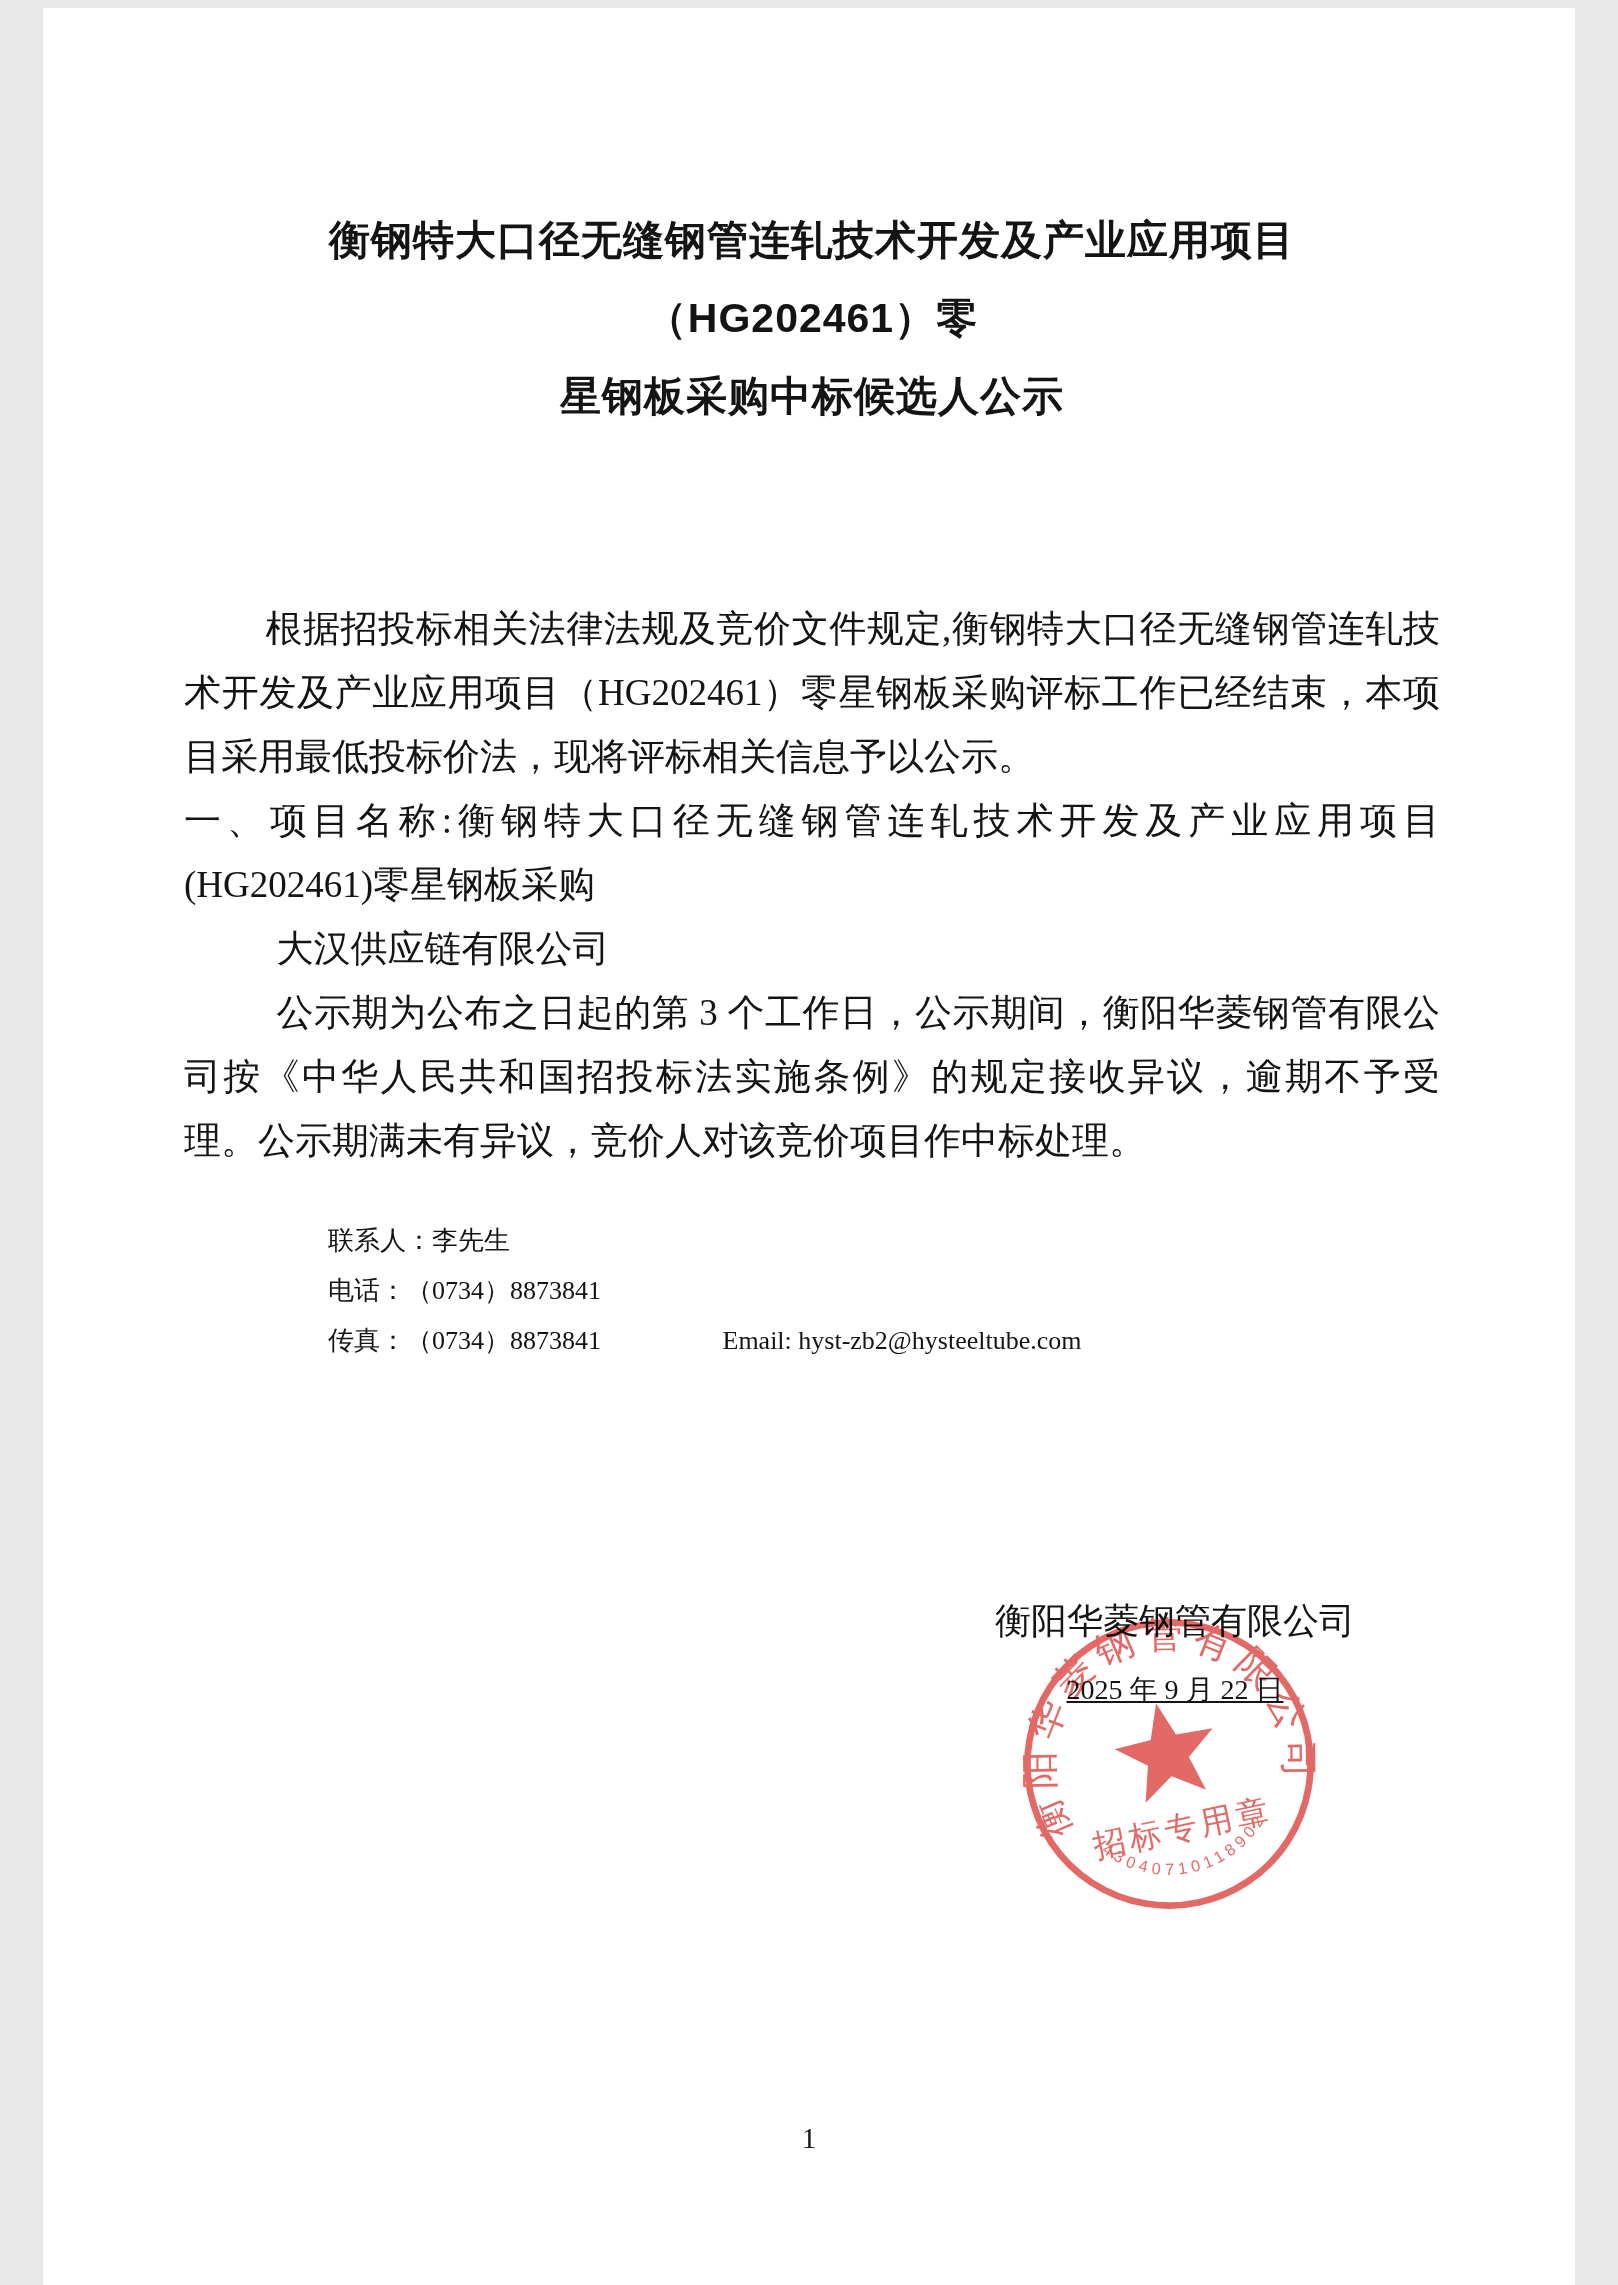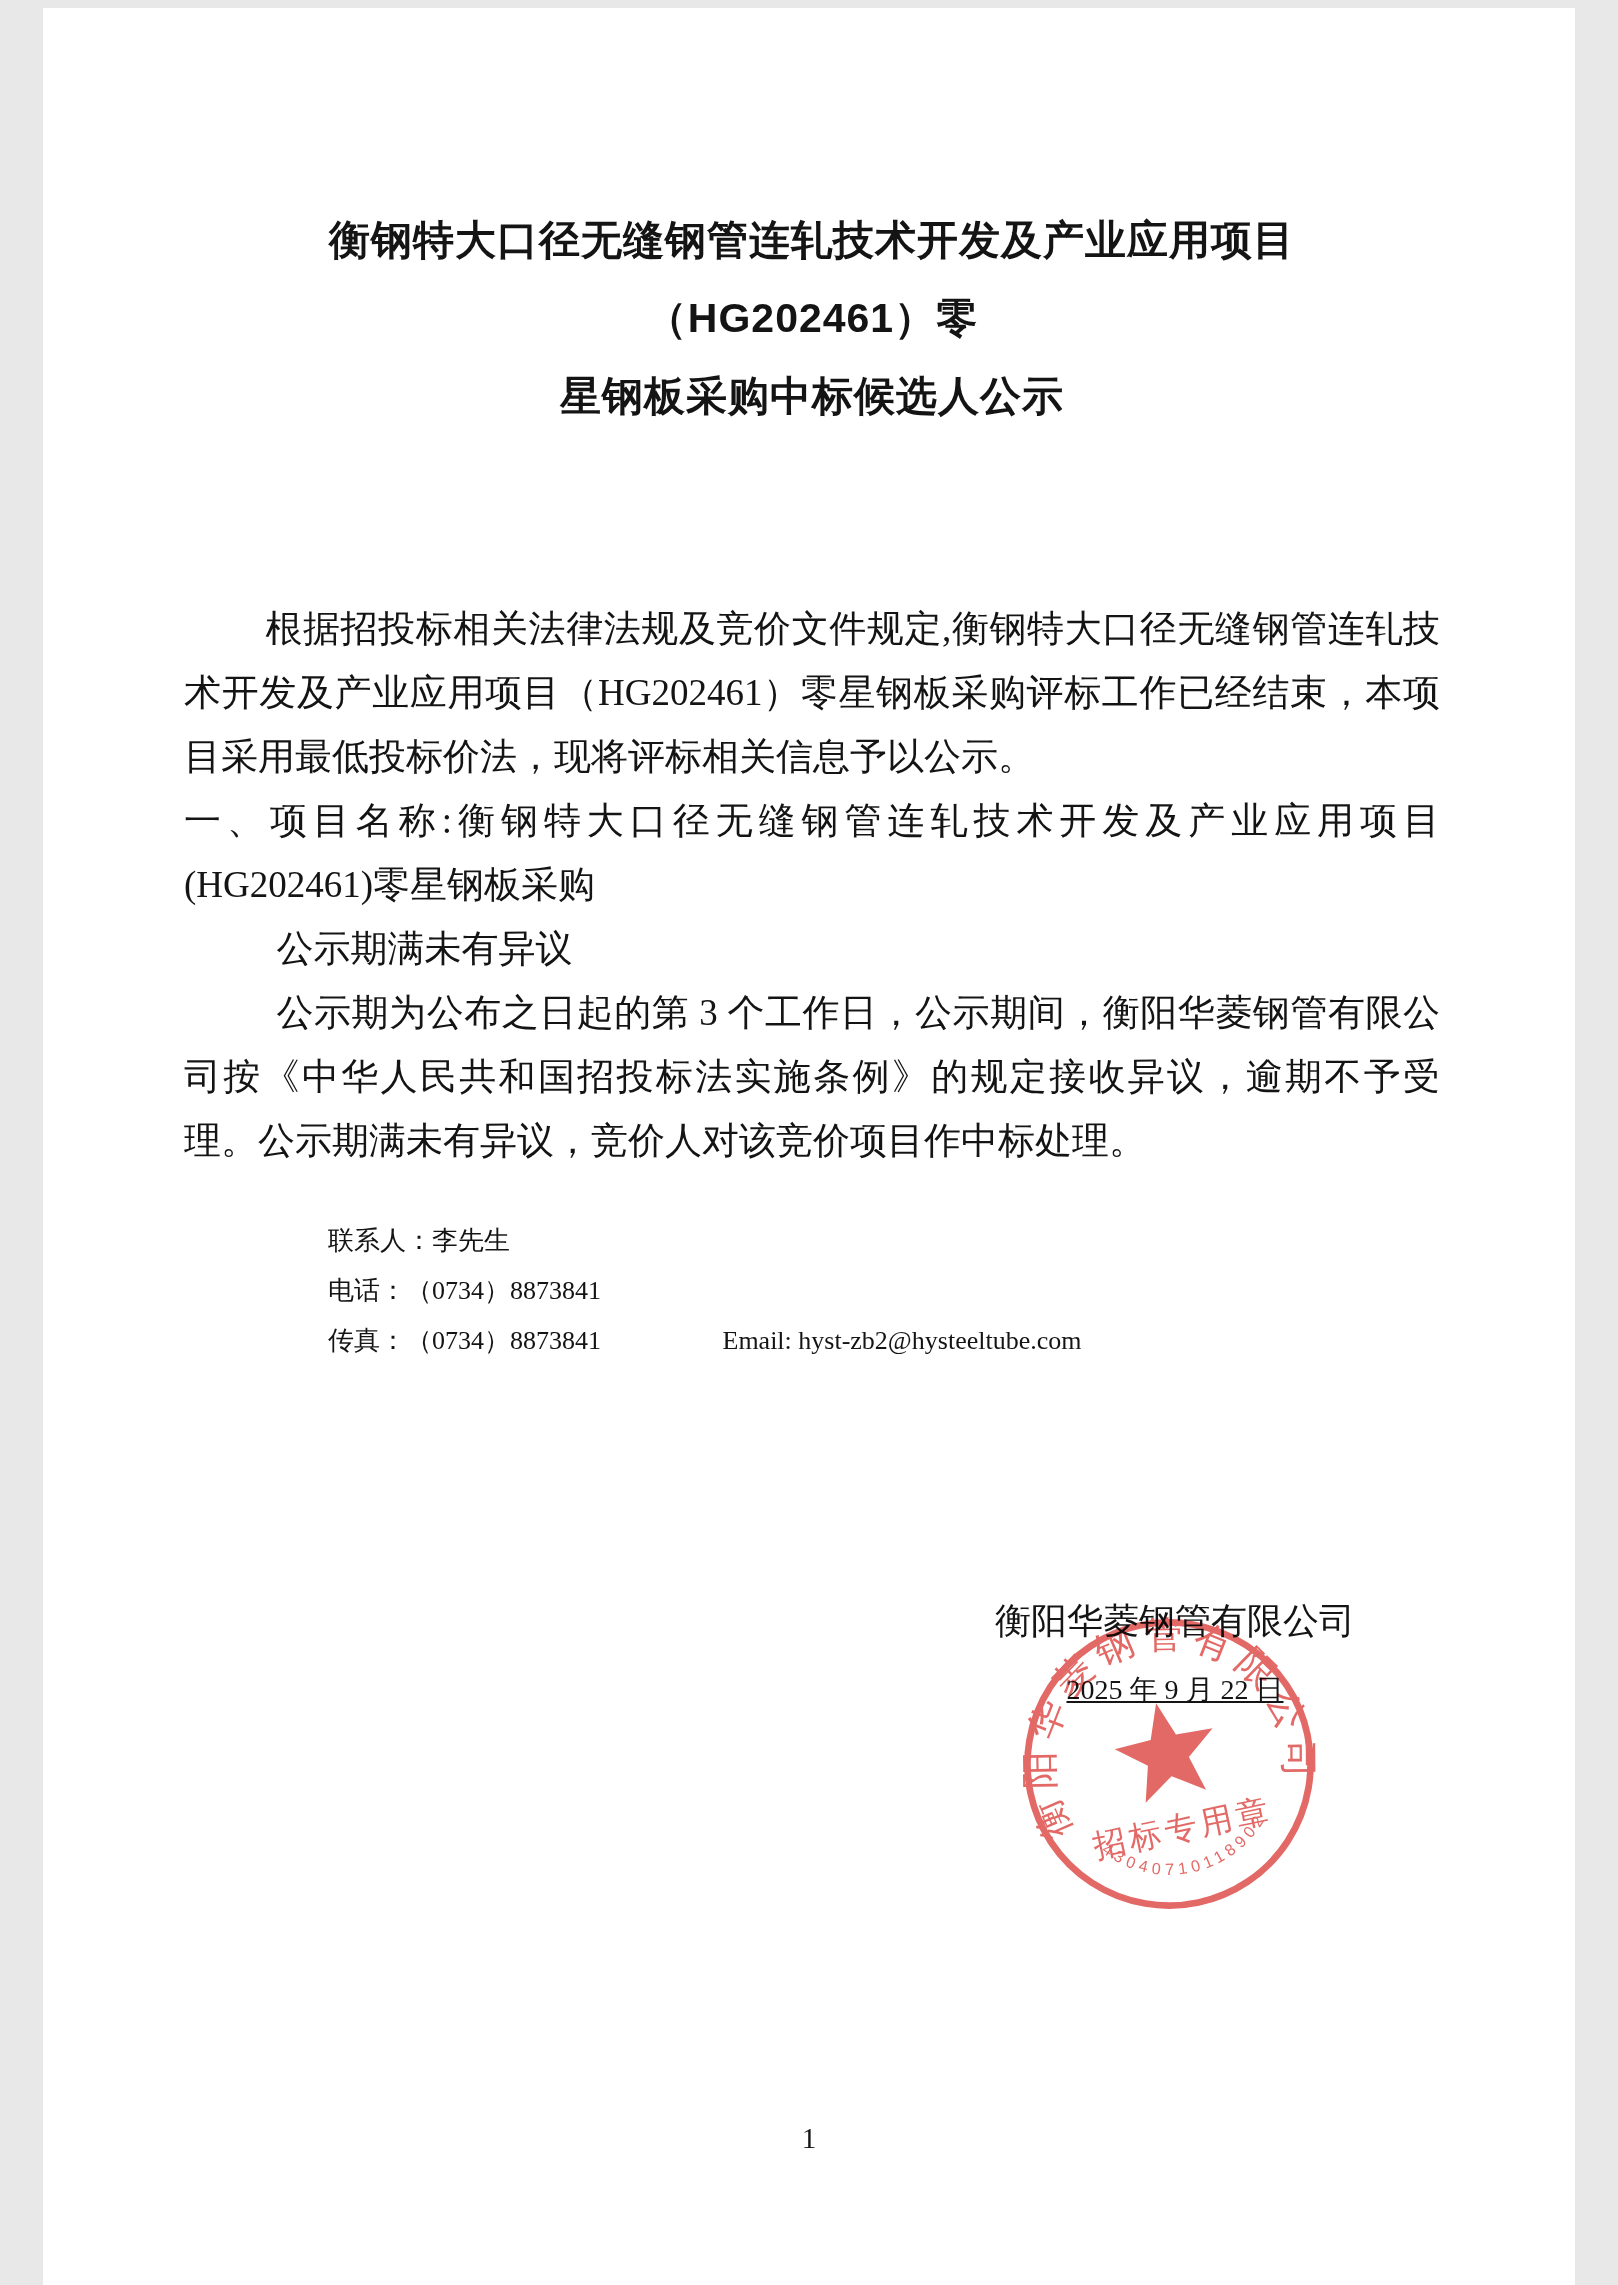--- a/index.html
+++ b/index.html
@@ -78,21 +78,21 @@
 
   <div class="content">
     <div class="doc-title">
       <div>衡钢特大口径无缝钢管连轧技术开发及产业应用项目（HG202461）零</div>
       <div>星钢板采购中标候选人公示</div>
     </div>
 
     <div class="doc-body">
       <p class="indent2">根据招投标相关法律法规及竞价文件规定,衡钢特大口径无缝钢管连轧技术开发及产业应用项目（HG202461）零星钢板采购评标工作已经结束，本项目采用最低投标价法，现将评标相关信息予以公示。</p>
       <p>一、项目名称:衡钢特大口径无缝钢管连轧技术开发及产业应用项目(HG202461)零星钢板采购</p>
-      <p class="indent2a">公示期满未有异议</p>
+      <p class="indent2a">大汉供应链有限公司</p>
       <p class="indent2a">公示期为公布之日起的第 3 个工作日，公示期间，衡阳华菱钢管有限公司按《中华人民共和国招投标法实施条例》的规定接收异议，逾期不予受理。公示期满未有异议，竞价人对该竞价项目作中标处理。</p>
     </div>
 
     <div class="contact">
       <div class="row">联系人：李先生</div>
       <div class="row">电话：（0734）8873841</div>
       <div class="row">
         <span>传真：（0734）8873841</span>
         <span class="email">Email: hyst-zb2@hysteeltube.com</span>
       </div>

